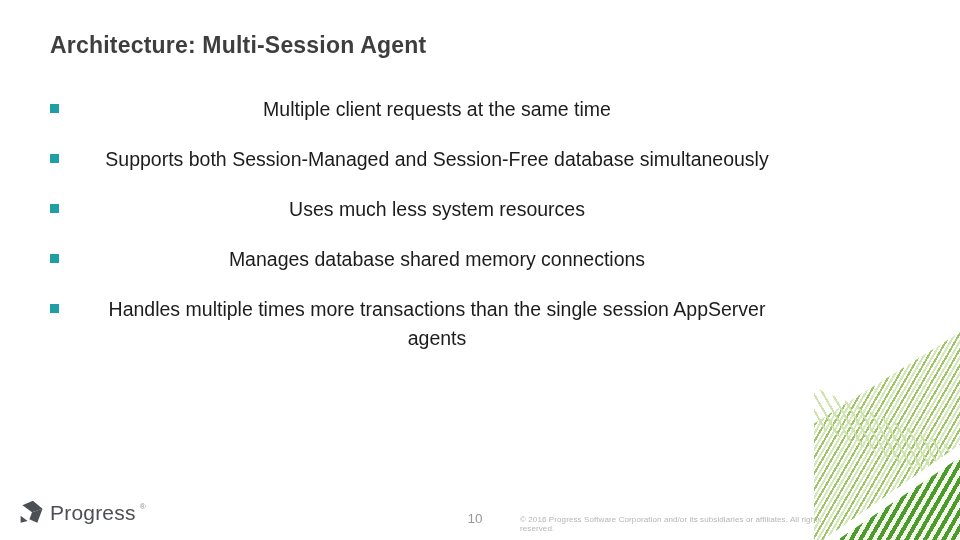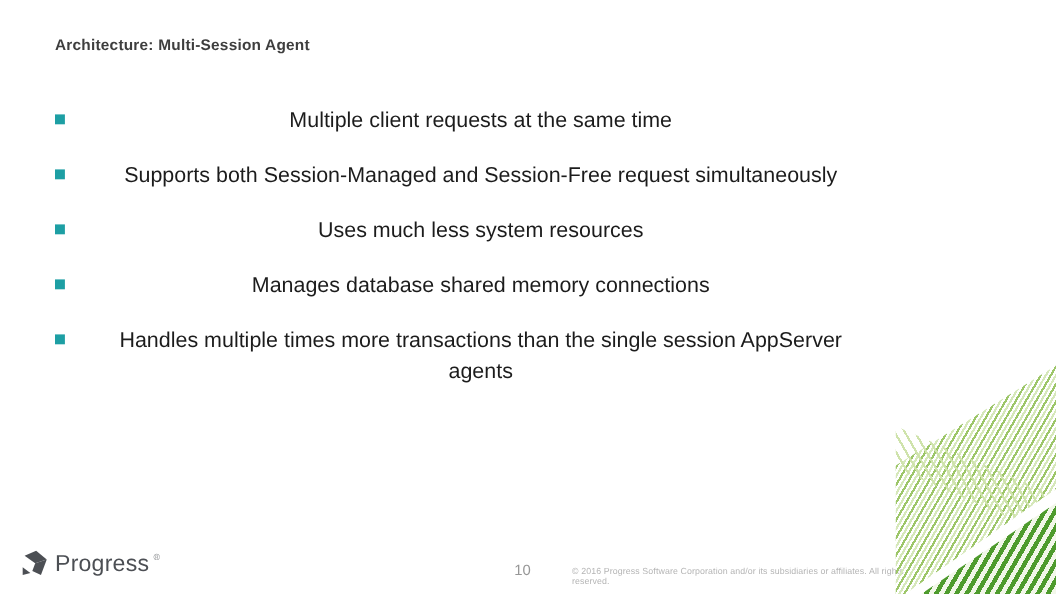--- a/index.html
+++ b/index.html
@@ -7,21 +7,21 @@
     position:relative;
     width:960px; height:540px;
     background:#ffffff;
     overflow:hidden;
     font-family:"Liberation Sans", sans-serif;
   }
 
   
   .slide-title {
     position:absolute; left:50px; top:32px;
-    font-size:14px; font-weight:bold;
+    font-size:23px; font-weight:bold;
     color:#3e3e3e; letter-spacing:0.2px;
   }
 
   
   .bullet-list {
     position:absolute; left:50px; top:95px; width:745px;
     margin:0; padding:0;
   }
   .bullet-item {
     list-style:none; position:relative;
@@ -90,21 +90,21 @@
 
   <div class="slide-title">Architecture: Multi-Session Agent</div>
 
   <ul class="bullet-list">
     <li class="bullet-item">
       <span class="bullet-marker"></span>
       <span>Multiple client requests at the same time</span>
     </li>
     <li class="bullet-item">
       <span class="bullet-marker"></span>
-      <span>Supports both Session-Managed and Session-Free request simultaneously</span>
+      <span>Supports both Session-Managed and Session-Free database simultaneously</span>
     </li>
     <li class="bullet-item">
       <span class="bullet-marker"></span>
       <span>Uses much less system resources</span>
     </li>
     <li class="bullet-item">
       <span class="bullet-marker"></span>
       <span>Manages database shared memory connections</span>
     </li>
     <li class="bullet-item">

